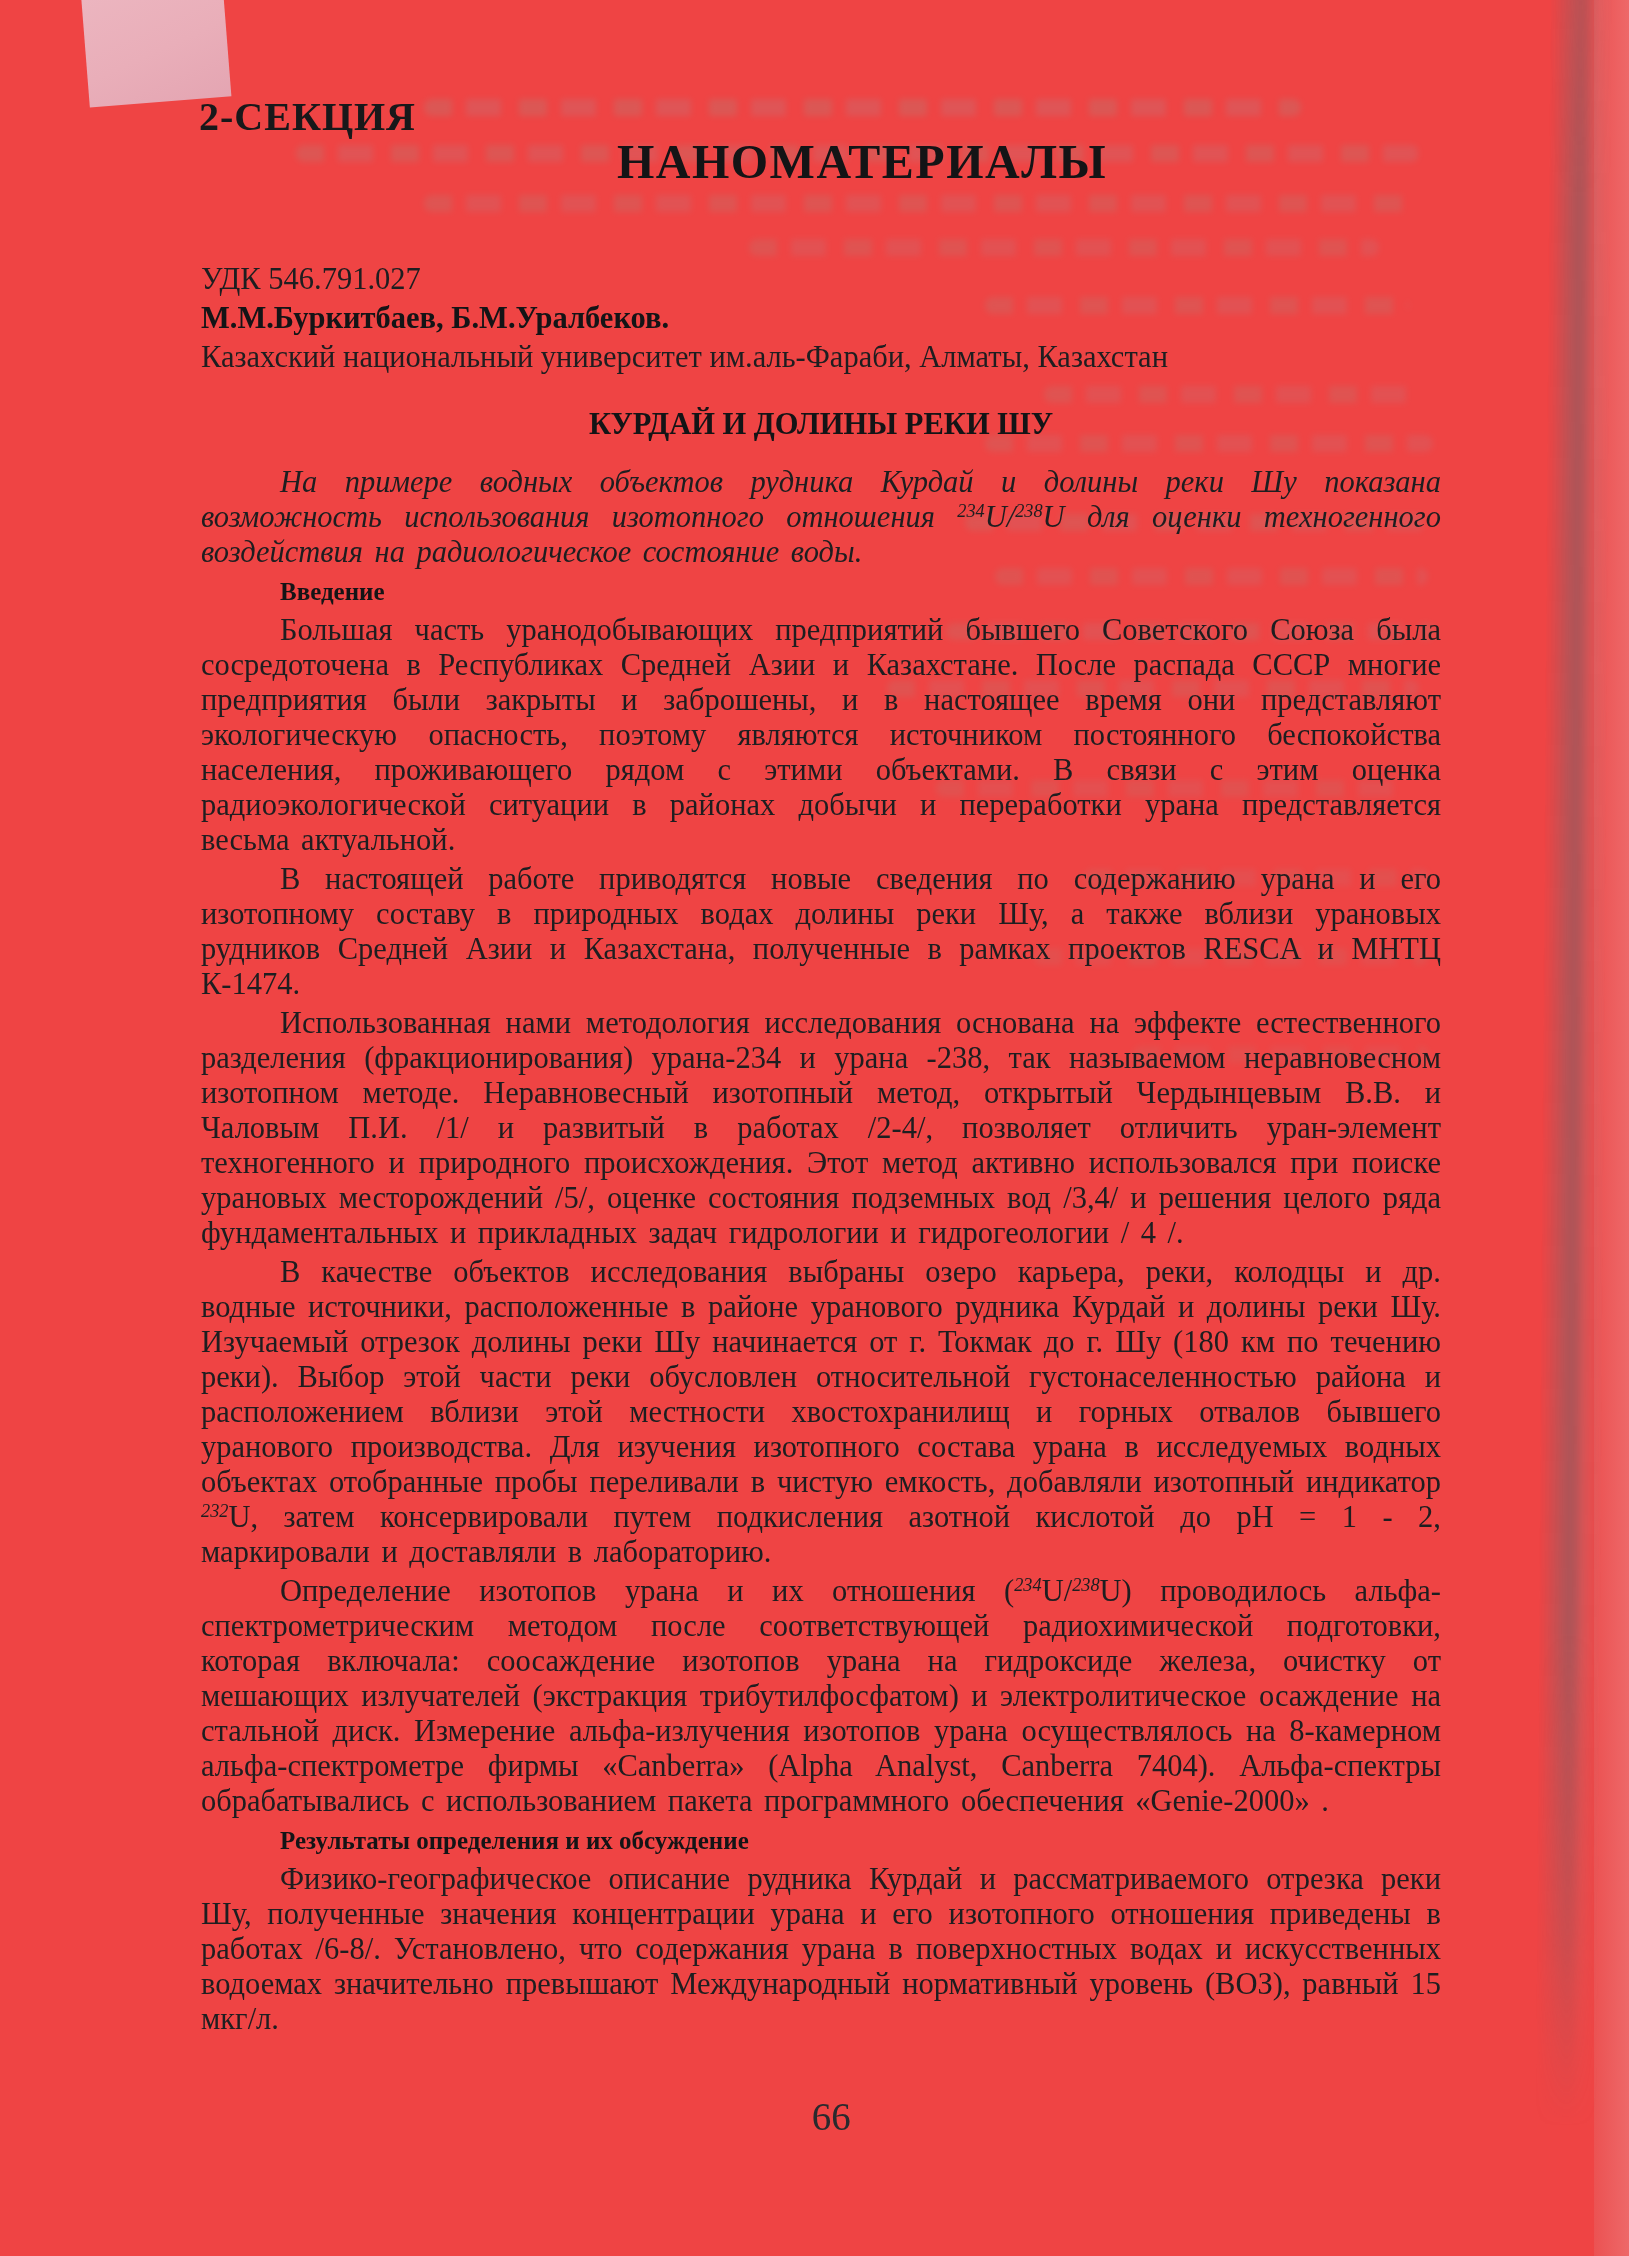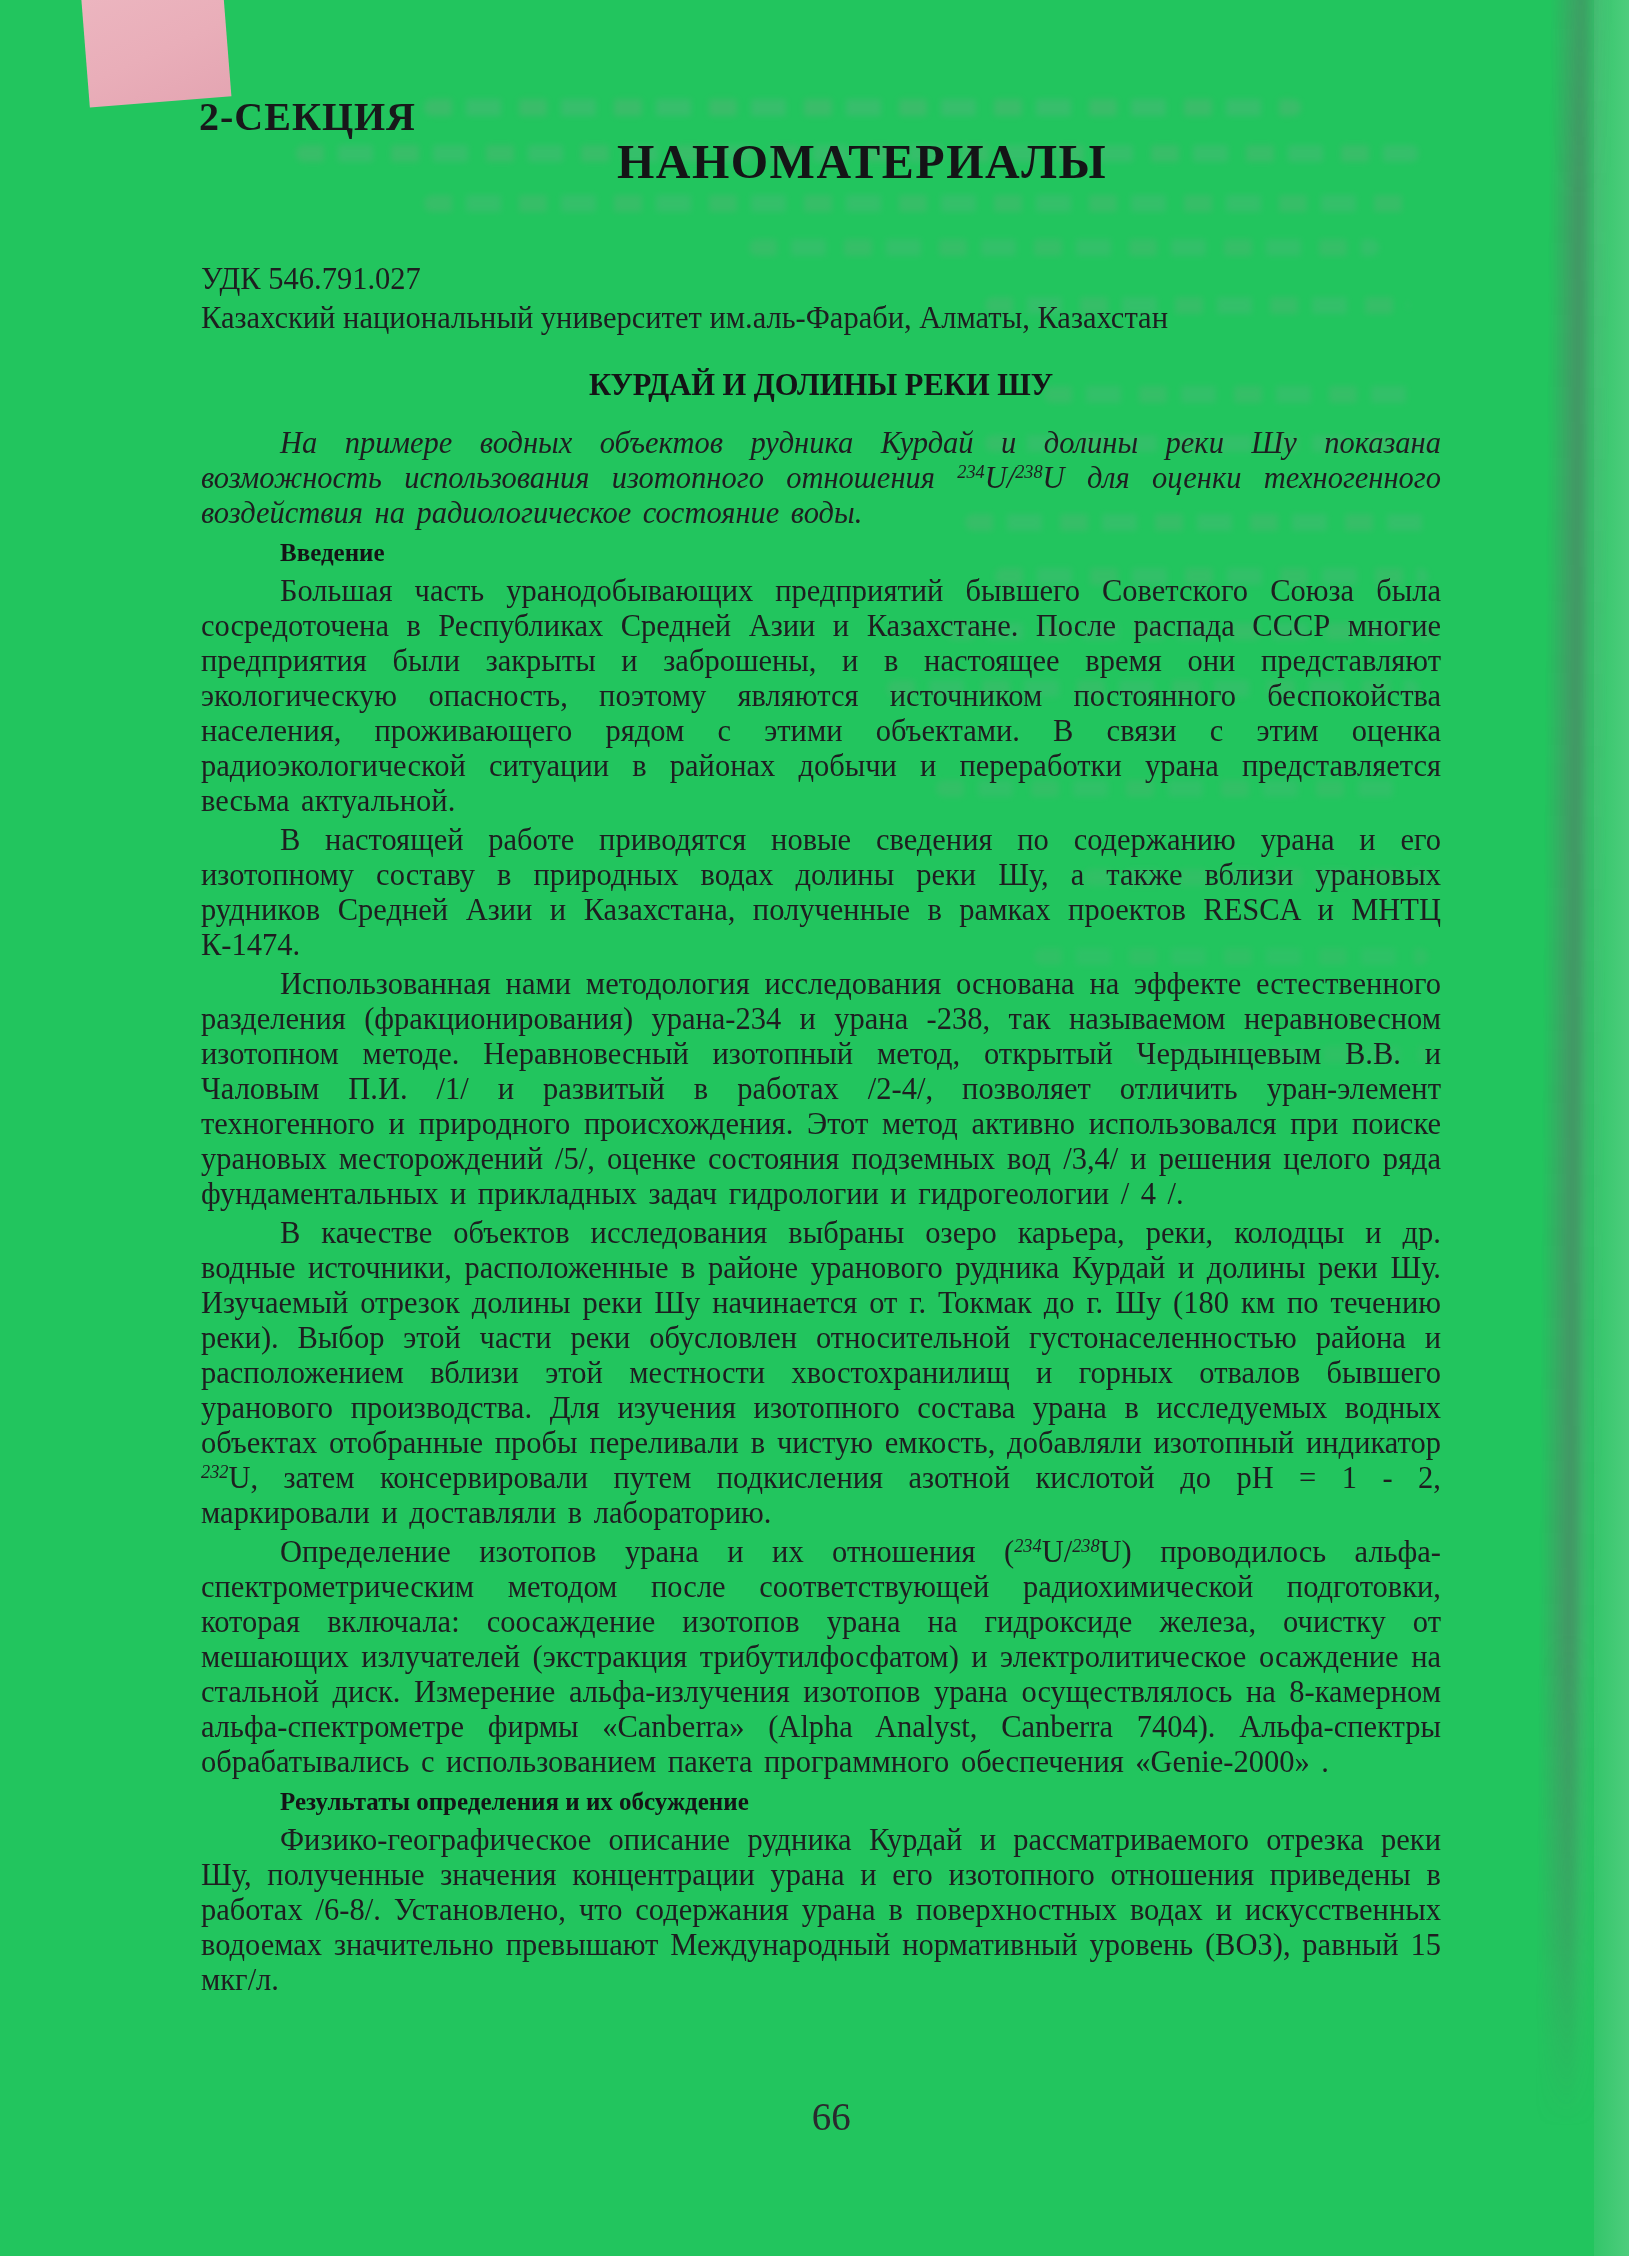--- a/index.html
+++ b/index.html
@@ -1,18 +1,18 @@
 <!DOCTYPE html>
 <html lang="ru"><head>
 <meta charset="utf-8">
 <style>
   html,body { margin:0; padding:0; background:#ffffff; }
   .page {
     position:relative; width:1629px; height:2257px;
-    background:#22c55e; overflow:hidden;
+    background:#ef4444; overflow:hidden;
     font-family:"Liberation Serif","DejaVu Serif",serif;
     color:#1e1e20;
   }
   
   .bleed {
     position:absolute; height:16.7px; border-radius:7.9px;
     filter:blur(3px); opacity:.33; pointer-events:none;
     background:repeating-linear-gradient(90deg,
       rgba(148,158,146,.65) 0 27.6px, rgba(148,158,146,0) 27.6px 42px,
       rgba(152,160,170,.55) 42px 77px, rgba(152,160,170,0) 77px 95px);
@@ -102,20 +102,21 @@
   <div class="bleed" style="left:1034px;top:948px;width:394px;opacity:.18;"></div>
   <div class="bleed" style="left:1133px;top:1046px;width:296px;opacity:.16;"></div>
 
   <div class="sticky-note"></div>
 
   <div class="section-label">2-СЕКЦИЯ</div>
   <div class="section-title">НАНОМАТЕРИАЛЫ</div>
 
   <div class="article">
     <p class="meta">УДК 546.791.027</p>
+    <p class="meta authors">М.М.Буркитбаев, Б.М.Уралбеков.</p>
     <p class="meta">Казахский национальный университет им.аль-Фараби, Алматы, Казахстан</p>
 
     <div class="title-block">
       <p>КУРДАЙ И ДОЛИНЫ РЕКИ ШУ</p>
     </div>
 
     <p class="abstract first">На примере водных объектов рудника Курдай и долины реки Шу показана возможность использования изотопного отношения <sup>234</sup>U/<sup>238</sup>U для оценки техногенного воздействия на радиологическое состояние воды.</p>
 
     <h3 class="heading">Введение</h3>
     <p class="body">Большая часть уранодобывающих предприятий бывшего Советского Союза была сосредоточена в Республиках Средней Азии и Казахстане. После распада СССР многие предприятия были закрыты и заброшены, и в настоящее время они представляют экологическую опасность, поэтому являются источником постоянного беспокойства населения, проживающего рядом с этими объектами. В связи с этим оценка радиоэкологической ситуации в районах добычи и переработки урана представляется весьма актуальной.</p>

